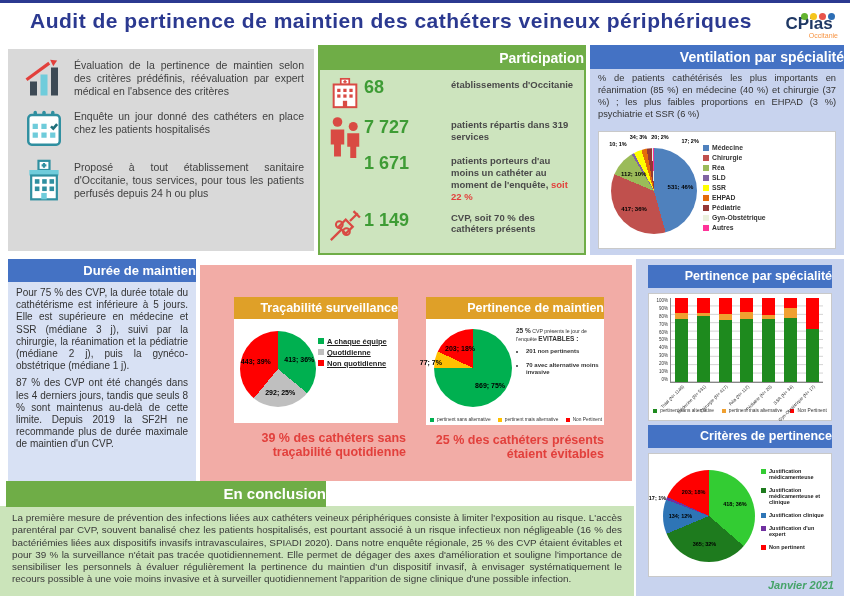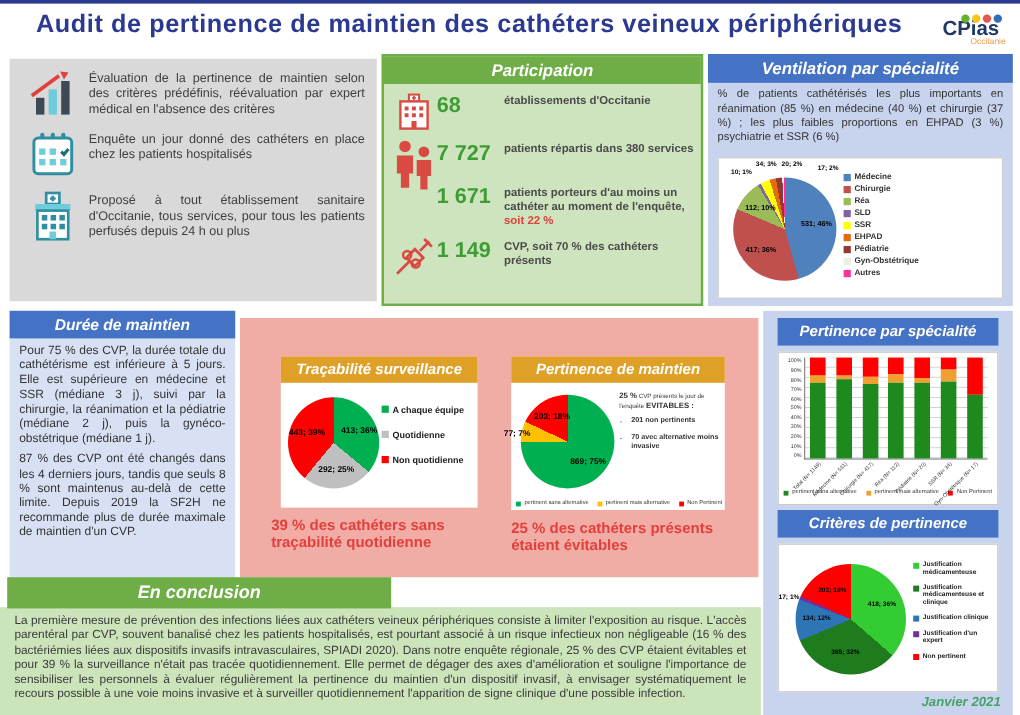--- a/index.html
+++ b/index.html
@@ -7,36 +7,36 @@
   
   .titlebar{position:absolute;left:0;top:0;width:100%;height:40px;}
   .titlebar h1{margin:0;position:absolute;left:30px;top:6px;width:740px;text-align:left;
     font-size:21px;font-weight:bold;color:#2B3990;letter-spacing:.5px;}
   .logo{position:absolute;right:10px;top:3px;width:62px;text-align:center;}
   .logo .dots{position:absolute;left:22px;top:0;}
   .logo .dots i{display:inline-block;width:7px;height:7px;border-radius:50%;margin:0 1px;}
   .logo .brand{display:block;margin-top:9px;font-size:17px;font-weight:bold;color:#1F3864;line-height:1;}
   .logo .region{display:block;font-size:7px;color:#F79646;text-align:right;padding-right:2px;}
   
-  .hdr{font-style:italic;font-weight:bold;color:#fff;text-align:center;}
+  .hdr{font-weight:bold;color:#fff;text-align:right;}
   .hdr.blue{background:#4472C4;}
   .hdr.green{background:#6FAD47;}
   .hdr.orange{background:#DFA028;}
   
   .intro{position:absolute;left:8px;top:46px;width:306px;height:202px;background:#D9D9D9;padding:8px 10px;box-sizing:border-box;}
   .intro-row{display:flex;align-items:flex-start;margin-bottom:9px;}
   .intro-row .ic{width:52px;flex:none;text-align:center;}
   .intro-row p{margin:2px 0 0 4px;font-size:10.5px;line-height:1.25;color:#3F3F3F;text-align:justify;}
   
   .participation{position:absolute;left:318px;top:42px;width:268px;height:210px;background:#CDE4BE;border:2px solid #6FAD47;box-sizing:border-box;}
   .participation .hdr{height:23px;line-height:23px;font-size:14px;margin:0;}
   .pstat{display:flex;align-items:flex-start;margin:6px 6px 0 6px;}
   .pstat .ic{width:38px;flex:none;text-align:center;}
   .pstat .num{width:56px;flex:none;color:#3E9C35;font-weight:bold;font-size:18px;line-height:1.05;padding-top:2px;}
-  .pstat .txt{flex:1;font-size:9.5px;font-weight:bold;color:#4A4A4A;line-height:1.25;padding-top:3px;}
+  .pstat .txt{flex:1;font-size:9.5px;font-weight:bold;color:#4A4A4A;line-height:1.25;padding-top:3px;margin-left:31px;}
   .pstat .sub{display:block;font-weight:normal;font-size:8.5px;color:#666;}
   .pstat .hl{color:#E2403C;}
   
   .ventilation{position:absolute;left:590px;top:42px;width:254px;height:210px;background:#C8D3EE;box-sizing:border-box;}
   .ventilation .hdr{height:24px;line-height:24px;font-size:14px;}
   .ventilation .body-txt{margin:3px 8px;font-size:9.3px;line-height:1.3;color:#333;text-align:justify;}
   .chartbox{background:#fff;border:1px solid #C9C9C9;box-sizing:border-box;}
   .cvp-box{position:absolute;left:8px;top:86px;width:238px;height:118px;padding:2px 4px;}
   .cvp-box .ctitle{font-size:9.5px;font-weight:bold;color:#404040;text-align:center;margin-top:2px;}
   .cvp-row{display:flex;}
@@ -58,34 +58,34 @@
   
   .salmon{position:absolute;left:200px;top:262px;width:432px;height:216px;background:#F2ACA6;}
   .risque-title{position:absolute;left:245px;top:250px;width:316px;height:42px;background:#E2574F;z-index:2;
     color:#fff;font-style:italic;font-weight:bold;font-size:23px;text-align:center;line-height:42px;border-radius:2px;}
   .subbox{position:absolute;background:#fff;box-sizing:border-box;}
   .subbox .hdr{height:22px;line-height:22px;font-size:12.5px;}
   .box-trac{left:34px;top:32px;width:164px;height:126px;}
   .trac-row{display:flex;}
   .pie-trac{width:76px;height:76px;margin:12px 2px 0 6px;}
   .pie-trac .plabel{font-size:7px;}
-  .leg-trac{margin-top:18px;gap:12px;font-size:7.5px;font-weight:bold;color:#222;}
+  .leg-trac{margin-top:18px;gap:2px;font-size:7.5px;font-weight:bold;color:#222;text-decoration:underline;}
   .leg-trac .key{width:6px;height:6px;margin-top:1px;}
   .box-pert{left:226px;top:32px;width:178px;height:128px;}
   .pert-row{display:flex;}
   .pie-pert{width:78px;height:78px;margin:10px 0 0 8px;}
   .pie-pert .plabel{font-size:7px;}
   .pert-notes{width:88px;margin:8px 0 0 4px;color:#333;}
   .pert-notes .lead{font-size:5.2px;line-height:1.3;}
   .pert-notes .lead b{font-size:6.5px;}
   .pert-notes ul{margin:4px 0 0 2px;padding:0 0 0 8px;}
   .pert-notes li{font-size:6px;font-weight:bold;margin-bottom:6px;line-height:1.3;}
   .leg-pert{position:absolute;left:4px;bottom:3px;right:2px;gap:5px;font-size:4.8px;color:#333;justify-content:space-between;}
   .leg-pert .key{width:4px;height:4px;margin-top:1px;}
-  .caption{position:absolute;font-weight:bold;color:#E2403C;font-size:12.5px;text-align:left;line-height:1.15;}
+  .caption{position:absolute;font-weight:bold;color:#E2403C;font-size:12.5px;text-align:right;line-height:1.15;}
   .cap-trac{left:26px;top:166px;width:180px;}
   .cap-pert{left:226px;top:168px;width:178px;}
   
   .rightcol{position:absolute;left:636px;top:256px;width:208px;height:340px;background:#C8D3EE;}
   .rightcol .hdr{position:absolute;left:12px;width:184px;height:23px;line-height:23px;font-size:12.5px;}
   .hdr-pspec{top:6px;}
   .hdr-crit{top:166px;}
   .bar-box{position:absolute;left:12px;top:34px;width:184px;height:128px;padding:4px;}
   .barchart{display:flex;}
   .yaxis{display:flex;flex-direction:column;justify-content:space-between;align-items:flex-end;
@@ -200,21 +200,21 @@
     <div class="pstat">
       <span class="ic" style="height:30px;overflow:visible;">
         <svg width="36" height="66" viewBox="0 0 24 44" style="overflow:visible">
             <circle cx="7" cy="4" r="3.2" fill="#D94A43"></circle>
             <path d="M2.5 9 h9 v10 h-2.2 v8 h-4.6 v-8 H2.5 z" fill="#D94A43"></path>
             <circle cx="17.5" cy="7" r="3" fill="#D94A43"></circle>
             <path d="M13.5 11.5 h8 v9 h-2 v7.5 h-4 v-7.5 h-2 z" fill="#D94A43"></path>
           </svg>
       </span>
       <span class="num">7 727</span>
-      <span class="txt">patients répartis dans 380 services</span>
+      <span class="txt">patients répartis dans 319 services</span>
     </div>
     <div class="pstat">
       <span class="ic"></span>
       <span class="num">1 671</span>
       <span class="txt"><span>patients porteurs d'au moins un cathéter au moment de l'enquête, </span><span class="hl">soit 22 %</span></span>
     </div>
     <div class="pstat">
       <span class="ic">
         <svg width="36" height="34" viewBox="0 0 24 24">
             <g stroke="#D94A43" fill="none">

